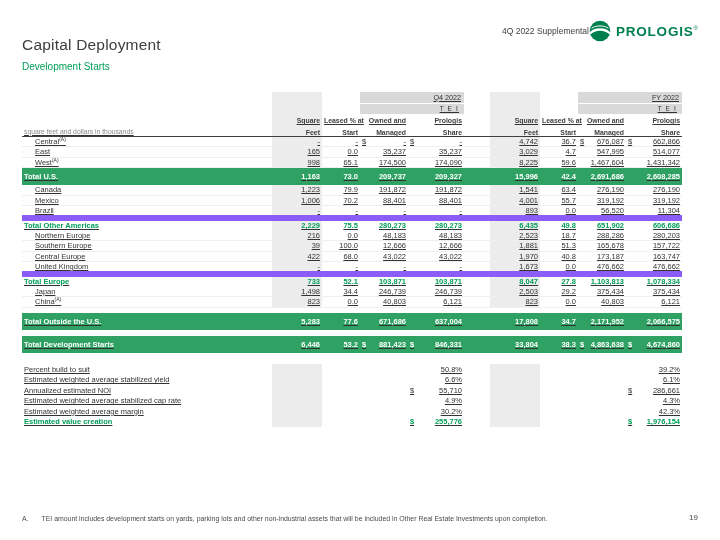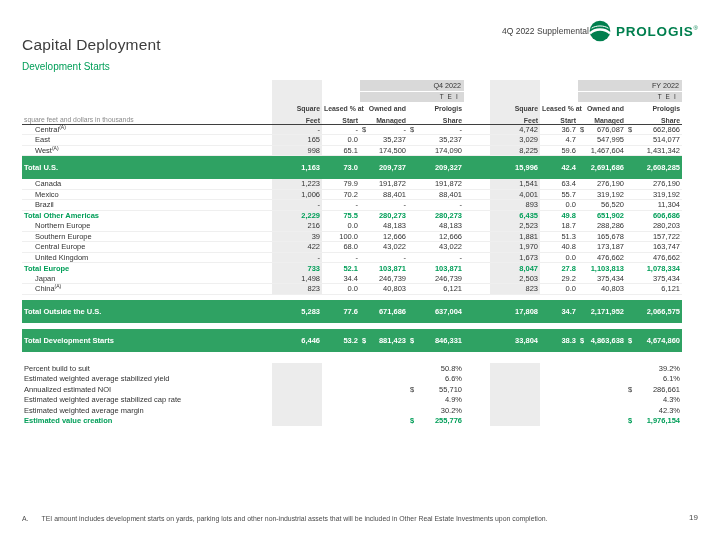--- a/index.html
+++ b/index.html
@@ -16,21 +16,21 @@
   .title { font-size: 15.5px; font-weight: 400; color: #3d3d3d; letter-spacing: 0.2px; margin-top: 20px; }
   .subtitle { font-size: 10px; margin-top: 7px; color: var(--accent, #009E58); }
   .header-right { display: flex; align-items: center; margin-top: 4px; }
   .supp { font-size: 8.5px; color: #3d3d3d; }
   .logo { display: flex; align-items: center; gap: 5px; }
   .globe-bg { fill: var(--brand, #007F4E); }
   .brand { font-size: 13.5px; font-weight: 700; color: var(--brand, #007F4E); letter-spacing: 0.8px; }
   .reg { font-size: 6px; color: var(--brand, #007F4E); vertical-align: super; }
 
   
-  table { border-collapse: collapse; table-layout: fixed; width: 660px; margin-top: 8px; }
+  table { border-collapse: collapse; table-layout: fixed; width: 660px; margin-top: 20px; text-decoration: underline; }
   td {
     font-size: 7.5px; color: #333; padding: 0 2px; height: 10.5px;
     vertical-align: middle; white-space: nowrap; overflow: hidden;
   }
   td.num { text-align: right; }
   td.band { background: var(--band, #ECECEC); }
   td.gap { background: transparent; }
   td.label { text-align: left; padding-left: 2px; }
   td.label.indent { padding-left: 13px; }
   sup { font-size: 5px; vertical-align: super; line-height: 0; }
@@ -39,24 +39,24 @@
   .band-dark { background: var(--hband, #D9D9D9); text-align: right; color: #333; }
   .group-label { font-size: 7.2px; padding-right: 3px; border-bottom: 1px solid #fff; }
   .tei-label { font-size: 6.4px; letter-spacing: 1.2px; padding-right: 5px; }
   tr.colhead-row td { height: 10px; vertical-align: bottom; }
   td.colhead { font-size: 6.9px; font-weight: 700; color: #3f3f3f; text-align: right; }
   tr.colhead2 td { border-bottom: 1px solid #3f3f3f; height: 12px; }
   td.units { font-size: 6.8px; color: #8a8a8a; text-align: left; vertical-align: bottom; padding-bottom: 1px; }
 
   tr.row-data td { border-bottom: 1px solid #efefef; }
   tr.row-subtotal td {
-    border-top: 1px solid #8b5cf6; color: var(--accent, #009E58); font-weight: 700;
+    border-top: 6px solid #8b5cf6; color: var(--accent, #009E58); font-weight: 700;
   }
   tr.row-bar td {
-    background: var(--bar, #2FA263); color: #ffffff; font-weight: 700; border: none; height: 23px;
+    background: var(--bar, #2FA263); color: #ffffff; font-weight: 700; border: none; height: 17px;
   }
   tr.row-summary td { border: none; }
   tr.row-summary.accent td { color: var(--accent, #009E58); font-weight: 700; }
   td.spacer { padding: 0; border: none; }
 
   .dflex { display: flex; justify-content: space-between; align-items: baseline; }
 
   
   .footer {
     position: absolute; left: 22px; right: 22px; bottom: 18px;

